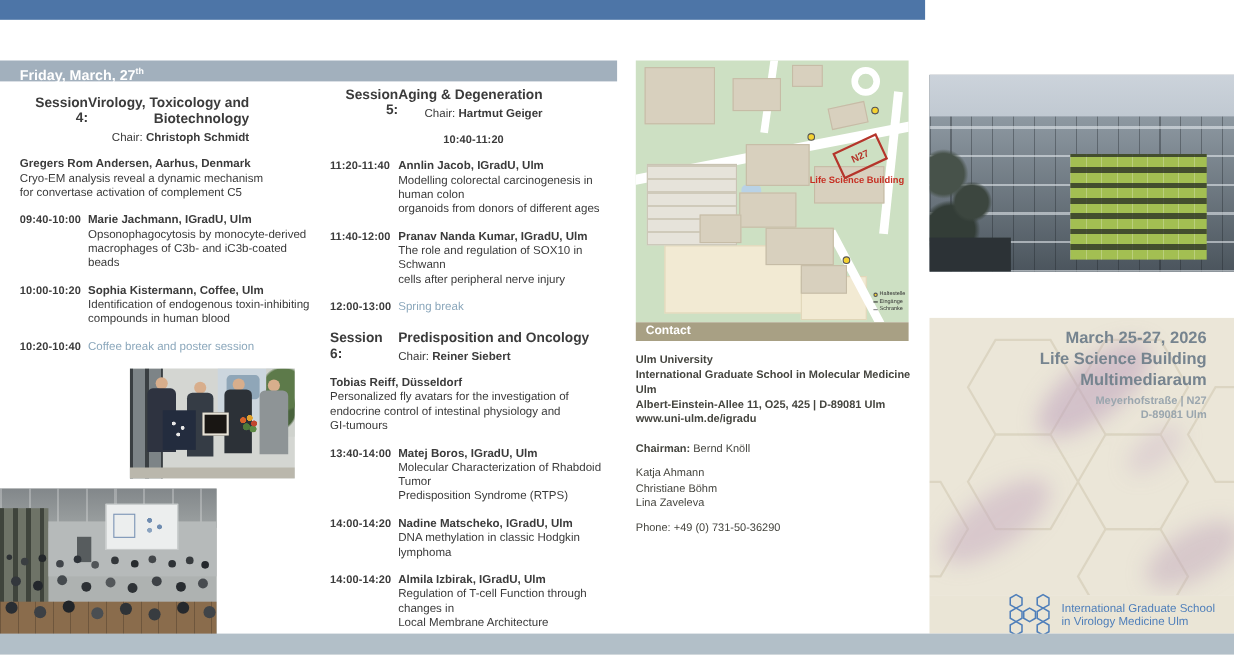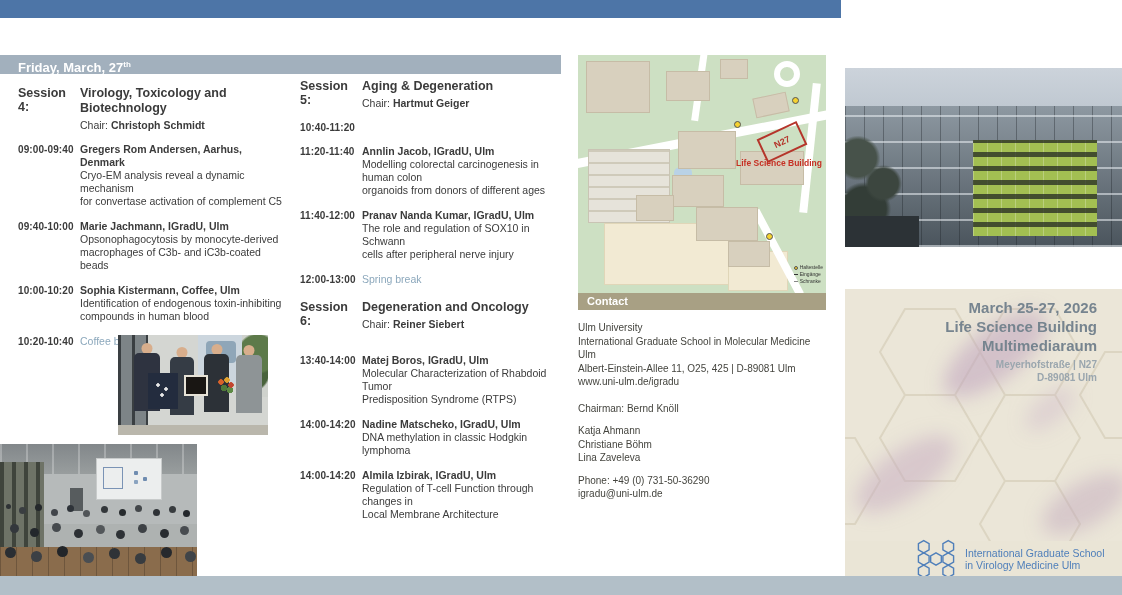--- a/index.html
+++ b/index.html
@@ -21,26 +21,26 @@
   
   .friday-bar { position:absolute; left:0; top:55px; width:561px; height:19px; background:#a2b0bd;
     color:#fff; font-weight:bold; font-size:13px; line-height:19px; padding-left:18px; }
   .friday-bar sup { font-size:8px; }
 
   
   .col { position:absolute; color:#3b3b3b; }
   .col-left { left:18px; top:86px; width:268px; }
   .col-mid  { left:300px; top:79px; width:268px; }
   .session-head { display:flex; margin-top:14px; }
-  .session-head:first-child { margin-top:0; }
+  .session-head:first-child { margin-top:0;text-align:right; }
   .s-label { width:62px; flex:none; font-weight:bold; font-size:12.5px; }
   .s-title { font-weight:bold; font-size:12.5px; line-height:15px; white-space:pre-line; }
   .s-chair { font-size:10.5px; margin-top:3px; }
   .s-chair b { font-weight:bold; }
-  .talk { display:flex; margin-top:12px; }
+  .talk { display:flex; margin-top:12px;justify-content:center; }
   .t-time { width:62px; flex:none; font-weight:bold; font-size:10px; padding-top:1px; letter-spacing:.1px; }
   .t-body { flex:1; }
   .t-speaker { font-weight:bold; font-size:10.5px; line-height:13px; }
   .t-desc { font-size:10.5px; line-height:13px; white-space:pre-line; }
   .t-break { font-size:10.5px; color:#8ca8bc; line-height:13px; }
 
   
   .map { position:absolute; left:578px; top:55px; width:248px; height:238px; background:#cde0c3; overflow:hidden; }
   .m-road { position:absolute; background:#ffffff; }
   .m-bld { position:absolute; background:#d8d0be; border:1px solid #c6bca6; }
@@ -54,23 +54,23 @@
   .m-lsb { position:absolute; left:118px; top:103px; width:126px; color:#c62f23; font-weight:bold; font-size:8.5px; text-align:right; }
   .m-dot { position:absolute; width:7px; height:7px; border-radius:50%; background:#f5d231; border:1px solid #555; }
   .m-legend { position:absolute; right:3px; bottom:8px; font-size:5px; color:#333; line-height:7px; text-align:left; }
   .m-legend .row { display:flex; align-items:center; gap:2px; }
   .m-legend .dot { width:4px; height:4px; border-radius:50%; background:#f5d231; border:.5px solid #555; display:inline-block; }
 
   
   .contact-bar { position:absolute; left:578px; top:293px; width:248px; height:17px; background:#a8a084;
     color:#fff; font-weight:bold; font-size:11px; line-height:17px; padding-left:9px; }
   .contact-info { position:absolute; left:578px; top:321px; width:250px; font-size:10px; color:#45453f; line-height:13.5px; }
-  .ci-org div { font-weight:normal; }
+  .ci-org div { font-weight:bold; }
   .ci-block { margin-top:13px; }
-  .ci-label { font-weight:normal; }
+  .ci-label { font-weight:bold; }
   .ci-names { margin-top:9px; }
   .ci-phone { margin-top:9px; }
 
   
   .photo { position:absolute; overflow:hidden; }
   .photo-award { left:118px; top:335px; width:150px; height:100px; background:#d4d6d2; }
   .pa-window { position:absolute; left:0; top:0; width:30px; height:100px; background:#7d8487;
     background-image:repeating-linear-gradient(90deg,#3a3f42 0 3px,transparent 3px 14px); }
   .pa-banner { position:absolute; left:80px; top:0; width:52px; height:48px; background:#ccd6de; }
   .pa-banner::after { content:""; position:absolute; left:8px; top:6px; width:30px; height:22px; background:#8fa6b8; border-radius:4px; }
@@ -170,21 +170,20 @@
   <div class="col col-left">
       <div class="session-head">
         <span class="s-label">Session 4:</span>
         <div class="s-tt">
           <div class="s-title">Virology, Toxicology and
 Biotechnology</div>
           <div class="s-chair"><span>Chair: </span><b>Christoph Schmidt</b></div>
         </div>
       </div>
       <div class="talk">
-        <span class="t-time">09:00-09:40</span>
         <div class="t-body">
           <div class="t-speaker">Gregers Rom Andersen, Aarhus, Denmark</div>
           <div class="t-desc">Cryo-EM analysis reveal a dynamic mechanism
 for convertase activation of complement C5</div>
         </div>
       </div>
       <div class="talk">
         <span class="t-time">09:40-10:00</span>
         <div class="t-body">
           <div class="t-speaker">Marie Jachmann, IGradU, Ulm</div>
@@ -236,25 +235,31 @@
       </div>
       <div class="talk">
         <span class="t-time">12:00-13:00</span>
         <div class="t-body">
           <div class="t-break">Spring break</div>
         </div>
       </div>
       <div class="session-head">
         <span class="s-label">Session 6:</span>
         <div class="s-tt">
-          <div class="s-title">Degeneration and Oncology</div>
+          <div class="s-title">Predisposition and Oncology</div>
           <div class="s-chair"><span>Chair: </span><b>Reiner Siebert</b></div>
         </div>
       </div>
       <div class="talk">
+        <div class="t-body">
+          <div class="t-speaker">Tobias Reiff, Düsseldorf</div>
+          <div class="t-desc">Personalized fly avatars for the investigation of
+endocrine control of intestinal physiology and
+GI-tumours</div>
+        </div>
       </div>
       <div class="talk">
         <span class="t-time">13:40-14:00</span>
         <div class="t-body">
           <div class="t-speaker">Matej Boros, IGradU, Ulm</div>
           <div class="t-desc">Molecular Characterization of Rhabdoid Tumor
 Predisposition Syndrome (RTPS)</div>
         </div>
       </div>
       <div class="talk">
@@ -329,21 +334,20 @@
     <div class="ci-block">
       <span class="ci-label">Chairman:</span>
       <span>Bernd Knöll</span>
     </div>
     <div class="ci-names">
         <div>Katja Ahmann</div>
         <div>Christiane Böhm</div>
         <div>Lina Zaveleva</div>
       </div>
     <div class="ci-phone">Phone: +49 (0) 731-50-36290</div>
-    <div>igradu@uni-ulm.de</div>
   </div>
 
   <div class="photo photo-award">
     <div class="pa-window"></div>
     <div class="pa-banner"></div>
     <div class="pa-plant"></div>
     <div class="person" style="left:16px;top:8px;width:26px;height:70px;">
         <span class="p-head"></span>
         <span class="p-body" style="background:#2e3340;"></span>
       </div>

